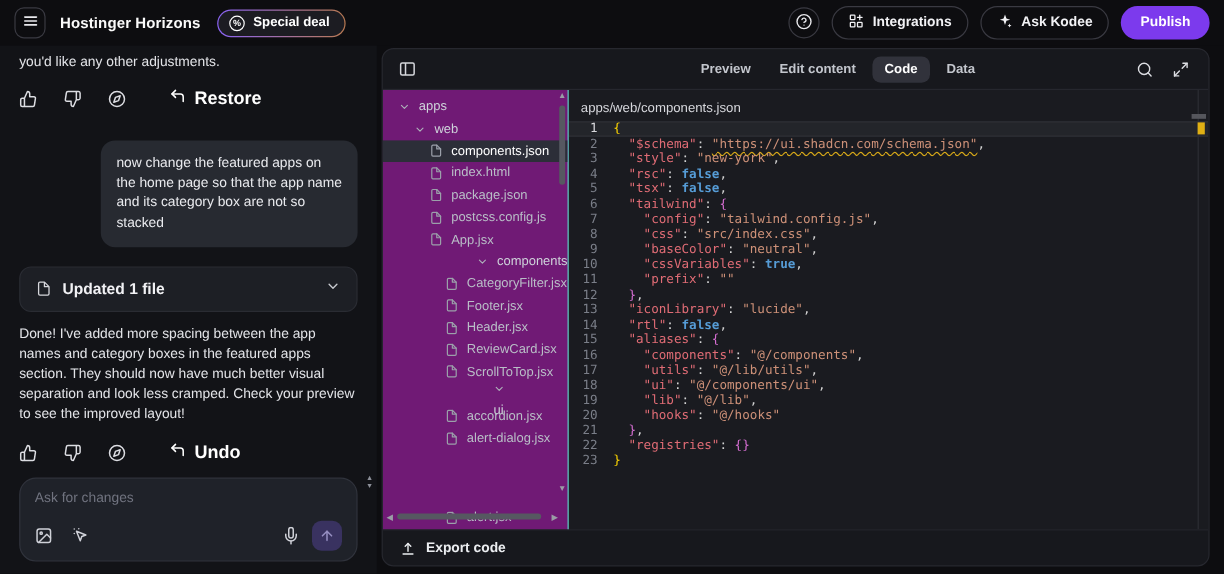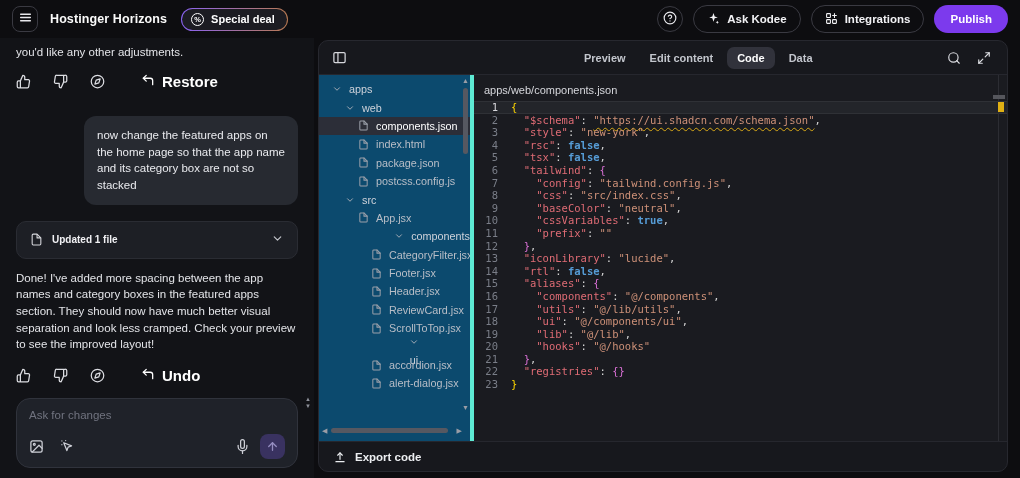--- a/index.html
+++ b/index.html
@@ -30,21 +30,21 @@
   .chat-clip { font-size:11.5px; color:#e3e4e8; line-height:1.4; }
   .msg-actions { display:flex; align-items:center; margin-top:13px; color:#dcdde2; }
   .msg-actions .act { width:15px; height:15px; margin-right:22px; cursor:pointer; color:#dcdde2; }
   .act-restore { display:flex; align-items:center; gap:7px; font-size:15px; font-weight:700; color:#fff;
     cursor:pointer; margin-left:14px; }
   .bubble { margin-top:26px; margin-left:auto; width:214px; background:#272a31; border-radius:12px;
     padding:11px 13px; font-size:11.5px; line-height:1.45; color:#e9eaee; }
   .ai-text { margin-top:21px; font-size:11.5px; line-height:1.45; color:#e3e4e8; }
   .file-card { margin-top:16px; height:38px; background:#1d1f25; border:1px solid #2a2c33; border-radius:10px;
     display:flex; align-items:center; gap:9px; padding:0 13px; cursor:pointer; }
-  .file-card .lbl { font-size:10px; font-weight:600; color:#f1f1f4; }
+  .file-card .lbl { font-size:13px; font-weight:600; color:#f1f1f4; }
   .file-card .chev { margin-left:auto; color:#c4c6cc; }
   .ai-text2 { margin-top:11px; }
   .msg-actions.second { margin-top:14px; }
   .chat-input { margin-top:auto; height:70px; background:#1f2229; border:1px solid #30333c; border-radius:14px;
     padding:10px 12px 8px 12px; display:flex; flex-direction:column; }
   .chat-input input { background:transparent; border:none; outline:none; color:#e8e8ec; font-size:11.5px;
     font-family:"Liberation Sans",sans-serif; width:100%; }
   .chat-input input::placeholder { color:#70737f; }
   .input-row { margin-top:auto; display:flex; align-items:center; gap:16px; color:#cfd1d8; }
   .input-row .right { margin-left:auto; display:flex; align-items:center; gap:10px; }
@@ -59,22 +59,22 @@
   .work-header { height:34px; display:flex; align-items:center; border-bottom:1px solid #26272e; flex:0 0 auto; }
   .wh-left { width:155px; padding-left:13px; color:#d6d7dc; display:flex; align-items:center; }
   .tabs { display:flex; align-items:center; gap:4px; margin-left:100px; }
   .tab { padding:5px 10px; font-size:11px; font-weight:600; color:#c3c6cd; border-radius:7px; cursor:pointer; }
   .tab.active { background:#31323b; color:#ffffff; }
   .wh-icons { margin-left:auto; display:flex; align-items:center; gap:16px; padding-right:16px; color:#dcdde2; }
 
   .work-body { flex:1; display:flex; min-height:0; }
 
   
-  .tree-col { width:155px; border-right:4px solid #5eead4; position:relative; overflow:hidden;
-    padding-top:5px; background:#0c4a6e; flex:0 0 auto; }
+  .tree-col { width:155px; border-right:1px solid #5eead4; position:relative; overflow:hidden;
+    padding-top:5px; background:#701a75; flex:0 0 auto; }
   .tree-row { height:18.4px; display:flex; align-items:center; gap:7px; font-size:10.8px; color:#b9bec7;
     cursor:pointer; white-space:nowrap; }
   .tree-row.folder { color:#ced2da; }
   .tree-row.selected { background:#2c2e38; color:#ffffff; }
   .tree-row svg { flex:0 0 auto; }
   .vtrack-up { position:absolute; top:2px; right:1px; font-size:7px; color:#9a9da6; }
   .vthumb { position:absolute; top:13px; right:2px; width:5px; height:66px; border-radius:3px; background:#565861; }
   .vtrack-dn { position:absolute; bottom:30px; right:1px; font-size:7px; color:#9a9da6; }
   .hbar { position:absolute; bottom:6px; left:0; right:0; height:8px; }
   .hbar .la { position:absolute; left:3px; top:0; font-size:7px; color:#9a9da6; }
@@ -129,38 +129,38 @@
       <span>
         <svg width="14" height="14" viewBox="0 0 24 24" fill="none" stroke="currentColor" stroke-width="2" stroke-linecap="round">
             <circle cx="12" cy="12" r="10"></circle>
             <path d="M9.09 9a3 3 0 0 1 5.83 1c0 2-3 3-3 3"></path>
             <line x1="12" y1="17" x2="12.01" y2="17"></line>
           </svg>
       </span>
     </button>
     <button class="pillbtn">
       <span>
-        <svg width="13" height="13" viewBox="0 0 24 24" fill="currentColor">
-            <path d="M12 2l2.2 6.3L20 10l-5.8 1.7L12 18l-2.2-6.3L4 10l5.8-1.7z"></path>
-            <path d="M19 16l.9 2.1L22 19l-2.1.9L19 22l-.9-2.1L16 19l2.1-.9z"></path>
-          </svg>
-      </span>
-      <span>Ask Kodee</span>
-    </button>
-    <button class="pillbtn">
-      <span>
         <svg width="13" height="13" viewBox="0 0 24 24" fill="none" stroke="currentColor" stroke-width="2" stroke-linecap="round">
             <rect x="3" y="3" width="7" height="7" rx="1"></rect>
             <rect x="3" y="14" width="7" height="7" rx="1"></rect>
             <rect x="14" y="14" width="7" height="7" rx="1"></rect>
             <line x1="17.5" y1="3" x2="17.5" y2="10"></line>
             <line x1="14" y1="6.5" x2="21" y2="6.5"></line>
           </svg>
       </span>
       <span>Integrations</span>
+    </button>
+    <button class="pillbtn">
+      <span>
+        <svg width="13" height="13" viewBox="0 0 24 24" fill="currentColor">
+            <path d="M12 2l2.2 6.3L20 10l-5.8 1.7L12 18l-2.2-6.3L4 10l5.8-1.7z"></path>
+            <path d="M19 16l.9 2.1L22 19l-2.1.9L19 22l-.9-2.1L16 19l2.1-.9z"></path>
+          </svg>
+      </span>
+      <span>Ask Kodee</span>
     </button>
     <button class="publish">Publish</button>
   </div>
 </div>
 
 <div class="chat">
   <div class="chat-clip">you'd like any other adjustments.</div>
 
   <div class="msg-actions">
     <span class="act">
@@ -362,28 +362,20 @@
             <span>package.json</span>
           </div>
           <div class="tree-row" style="padding-left: 39px;">
             <span style="display: flex; color: rgb(155, 160, 170);">
               <svg viewBox="0 0 24 24" fill="none" stroke="currentColor" stroke-width="2.2" stroke-linecap="round" stroke-linejoin="round" width="11" height="11">
                 <path d="M13 2H6a2 2 0 0 0-2 2v16a2 2 0 0 0 2 2h12a2 2 0 0 0 2-2V9z"></path>
                 <polyline points="13 2 13 9 20 9"></polyline>
               </svg>
             </span>
             <span>postcss.config.js</span>
-          </div>
-          <div class="tree-row folder" style="padding-left: 26px;">
-            <span style="display: flex; color: rgb(174, 178, 187);">
-              <svg viewBox="0 0 24 24" fill="none" stroke="currentColor" stroke-width="2.2" stroke-linecap="round" stroke-linejoin="round" width="10" height="10">
-                <polyline points="6 9 12 15 18 9"></polyline>
-              </svg>
-            </span>
-            <span>src</span>
           </div>
           <div class="tree-row" style="padding-left: 39px;">
             <span style="display: flex; color: rgb(155, 160, 170);">
               <svg viewBox="0 0 24 24" fill="none" stroke="currentColor" stroke-width="2.2" stroke-linecap="round" stroke-linejoin="round" width="11" height="11">
                 <path d="M13 2H6a2 2 0 0 0-2 2v16a2 2 0 0 0 2 2h12a2 2 0 0 0 2-2V9z"></path>
                 <polyline points="13 2 13 9 20 9"></polyline>
               </svg>
             </span>
             <span>App.jsx</span>
           </div>

